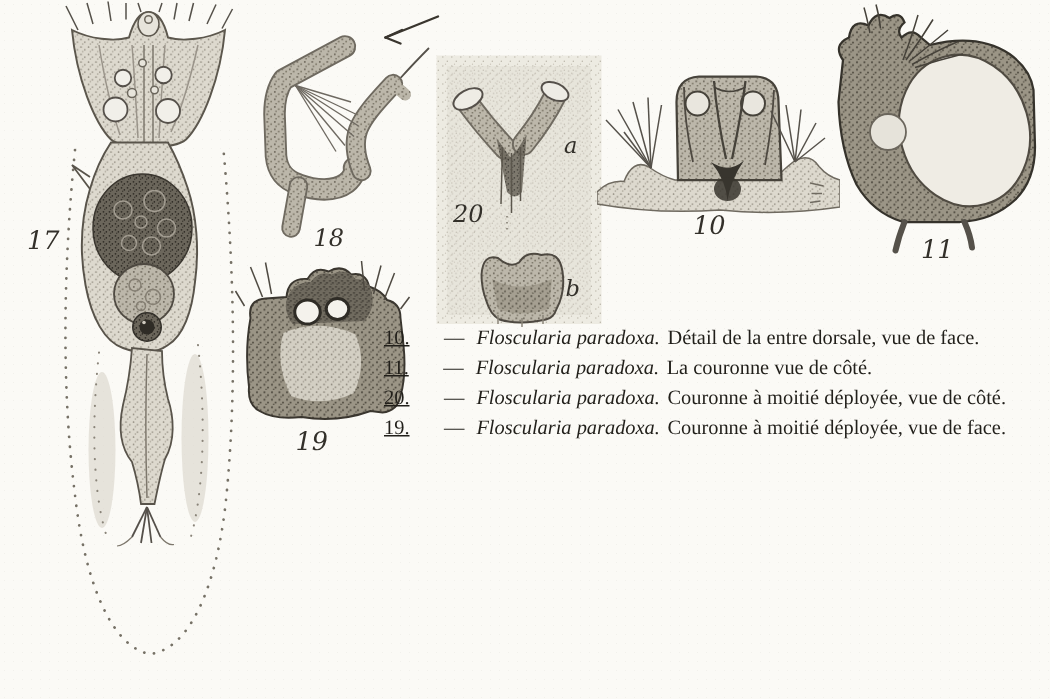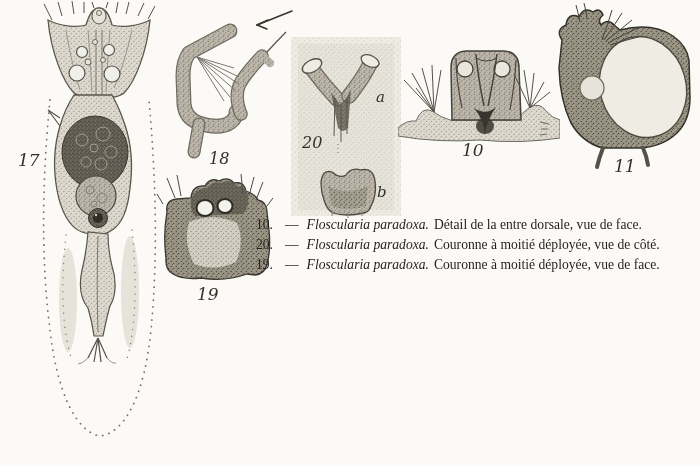--- a/index.html
+++ b/index.html
@@ -11,21 +11,21 @@
     background-size:6px 6px;
   }
   .fig{position:absolute;}
   .figlabel{font-family:"DejaVu Serif",serif;font-style:italic;fill:#33302a;}
   .captions{
     position:absolute;left:256px;top:215px;width:441px;
     font-family:"Liberation Serif",serif;font-size:13.6px;line-height:20px;
     color:#211f1a;text-align:justify;
   }
   .cap{margin:0;padding-left:11px;text-indent:-11px;}
-  .cap .num{margin-right:12px;}
+  .cap .num{margin-right:23px;text-decoration:underline;}
   .cap .dash{margin-right:8px;}
   .cap .sp{margin-right:5px;}
   .cap i, .cap .it{font-style:italic;}
   svg{display:block;}
 </style>
 </head>
 <body>
 
 <div class="page">
 
@@ -288,17 +288,18 @@
           <path d="M88,24 L86,4"></path>
           <path d="M101,30 L108,12"></path>
           <path d="M112,36 L118,28"></path>
       </g>
       <text x="42" y="130" class="figlabel" font-size="17">19</text>
     </svg>
   </div>
 
   <div class="captions">
     <p class="cap"><span class="num">10.</span><span class="dash">—</span><i class="sp">Floscularia paradoxa.</i><span>Détail de la entre dorsale, vue de face.</span></p>
+    <p class="cap"><span class="num">11.</span><span class="dash">—</span><i class="sp">Floscularia paradoxa.</i><span>La couronne vue de côté.</span></p>
     <p class="cap"><span class="num">20.</span><span class="dash">—</span><i class="sp">Floscularia paradoxa.</i><span>Couronne à moitié déployée, vue de côté.</span></p>
     <p class="cap"><span class="num">19.</span><span class="dash">—</span><i class="sp">Floscularia paradoxa.</i><span>Couronne à moitié déployée, vue de face.</span></p>
   </div>
 
 </div>
 
 </body></html>

